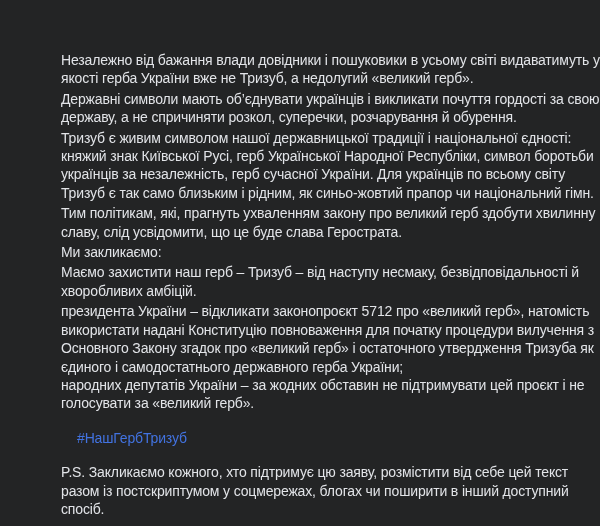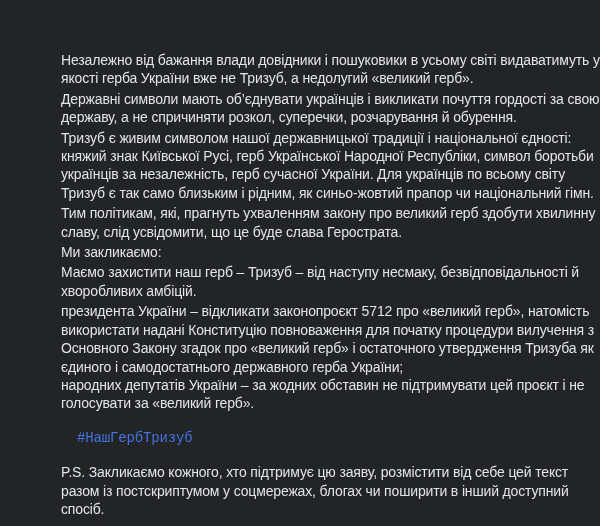--- a/index.html
+++ b/index.html
@@ -32,21 +32,20 @@
     white-space: pre-line;
   }
   .hashtags {
     margin: 0 0 3px 0;
   }
   .hashtags a {
     display: block;
     color: var(--link);
     text-decoration: none;
     cursor: pointer;
-    font-family: Liberation Mono, monospace;
   }
   .translate {
     margin-top: 5px;
     color: var(--muted);
     cursor: pointer;
     display: inline-block;
   }
 </style>
 </head>
 <body>

